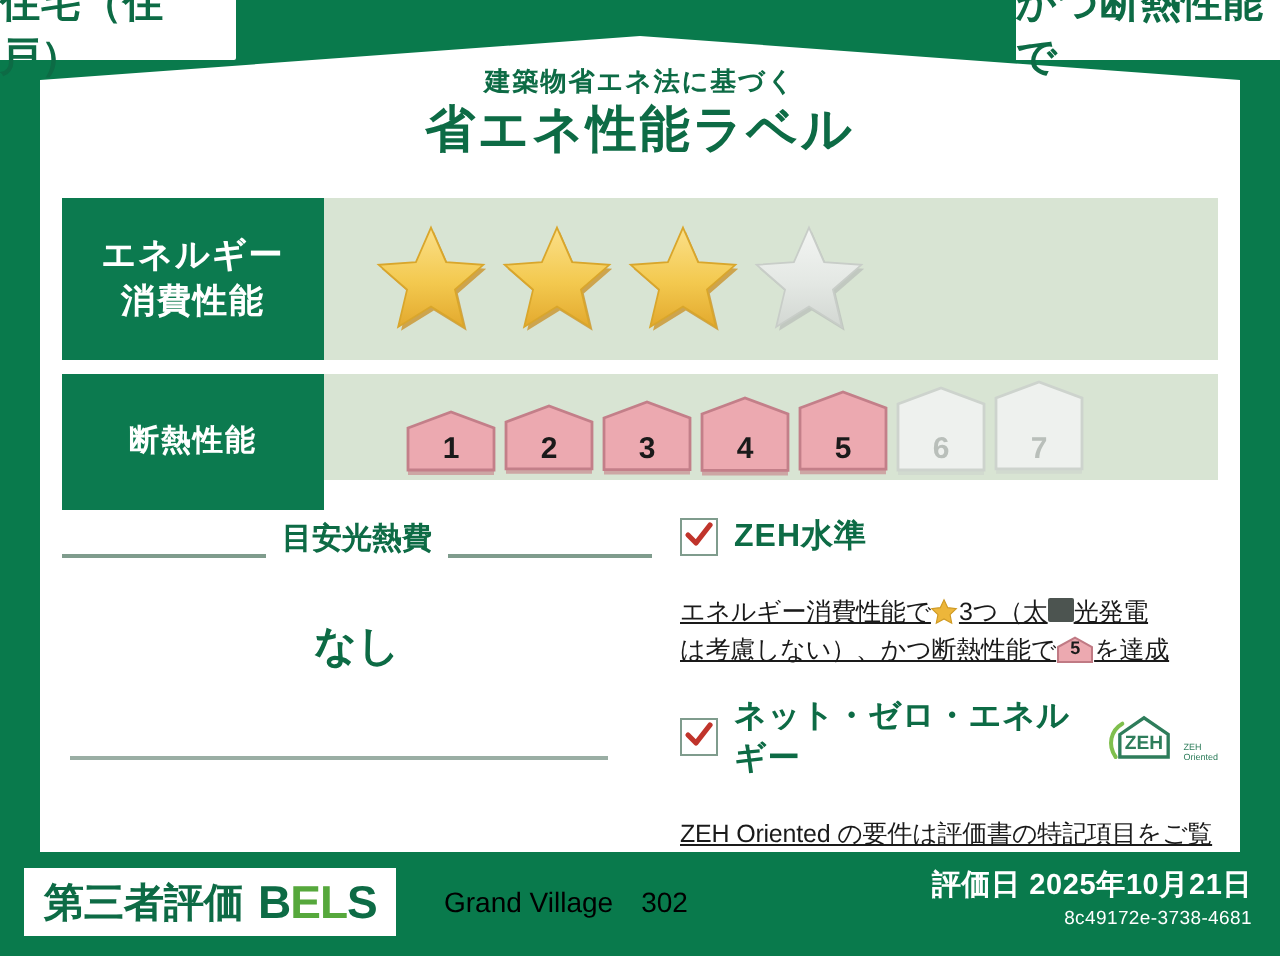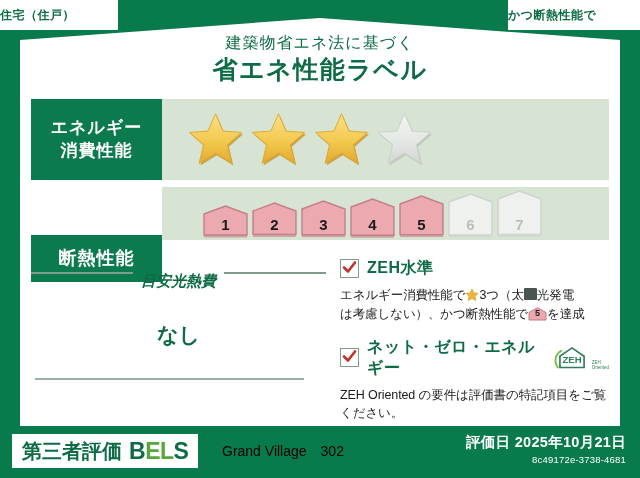--- a/index.html
+++ b/index.html
@@ -13,43 +13,43 @@
     position:relative;width:640px;height:478px;
     background:#097a4c;
   }
 
   
   .corner-tag{
     position:absolute;top:0;
     background:#ffffff;
     color:#0d6b45;
     font-weight:bold;
-    font-size:12px;
+    font-size:20px;
     letter-spacing:.5px;
-    display:flex;align-items:center;justify-content:flex-start;
+    display:flex;align-items:center;justify-content:flex-end;
     height:30px;
     z-index:6;
   }
   .corner-left{left:0;width:118px;border-bottom-right-radius:1px;}
   .corner-right{right:0;width:132px;}
 
   
   .chevron-body{
     position:absolute;left:20px;right:20px;top:18px;bottom:52px;
     background:#ffffff;
     clip-path:polygon(0% 22px, 50% 0%, 100% 22px, 100% 100%, 0% 100%);
     z-index:2;
   }
 
   .title-wrap{
     position:absolute;left:0;right:0;top:34px;text-align:center;z-index:4;
     color:#0d6b45;
   }
   .title-sub{
-    font-size:16px;font-weight:normal;letter-spacing:1px;line-height:1.1;
+    font-size:13px;font-weight:bold;letter-spacing:1px;line-height:1.1;
   }
   .title-main{
     font-size:25px;font-weight:bold;letter-spacing:1.5px;margin-top:4px;line-height:1.1;
   }
 
   
   .rows{
     position:absolute;left:31px;right:31px;top:99px;z-index:4;
   }
   .perf-row{
@@ -63,21 +63,21 @@
     font-weight:bold;font-size:17px;line-height:1.35;
     text-align:center;
     letter-spacing:1px;
   }
   .row-body{
     flex:1 1 auto;background:#d8e4d3;
     display:flex;align-items:center;
   }
   .row-energy .row-head{height:81px;}
   .row-energy .row-body{height:81px;padding-left:25px;}
-  .row-insul .row-head{height:47px;font-size:18px;margin-top:48px;}
+  .row-insul .row-head{height:68px;font-size:15px;}
   .row-insul .row-body{height:53px;padding-left:40px;}
 
   
   .stars{display:flex;align-items:center;gap:6px;}
   .star{width:57px;height:55px;display:block;}
 
   
   .houses{display:flex;align-items:flex-end;gap:2px;}
   .house{position:relative;display:flex;align-items:flex-end;justify-content:center;}
   .house svg{display:block;}
@@ -87,44 +87,45 @@
   }
   .house.off .num{color:#b9bfba;}
 
   
   .lower{
     position:absolute;left:31px;right:31px;top:258px;bottom:0;z-index:4;
     display:flex;
   }
   .lower-left{width:295px;flex:0 0 295px;position:relative;}
   .cost-head{
-    display:flex;align-items:flex-start;gap:8px;color:#0d6b45;
-    font-weight:bold;font-size:15px;margin-top:14px;font-style:italic;
+    display:flex;align-items:flex-end;gap:8px;color:#0d6b45;
+    font-weight:bold;font-size:15px;margin-top:2px;
   }
   .cost-head .rule{flex:1 1 auto;height:2px;background:#7f9c8d;}
   .cost-value{
     text-align:center;color:#0d6b45;font-weight:bold;font-size:21px;margin-top:30px;
   }
   .cost-rule-bottom{
     position:absolute;left:4px;right:22px;top:120px;height:2px;background:#9aaea4;
   }
 
   .lower-right{flex:1 1 auto;padding-left:14px;}
   .check-line{display:flex;align-items:center;gap:8px;}
   .chk{
     width:17px;height:17px;flex:0 0 17px;
     border:1px solid #7f9c8d;background:#fff;position:relative;
   }
   .chk svg{position:absolute;left:1px;top:0px;}
   .check-title{
     font-weight:bold;font-size:16px;color:#0d6b45;letter-spacing:.5px;
   }
   .desc{
-    font-size:12.5px;color:#1a1a1a;line-height:1.5;margin-top:7px;
+    font-size:12.5px;color:#1a1a1a;line-height:1.5;margin-top:18px;
     letter-spacing:-.1px;
+    text-decoration:underline;
   }
   .redact{
     display:inline-block;width:13px;height:12px;background:#4c5450;
     vertical-align:-1px;border-radius:1px;
   }
   .mini-house{
     display:inline-block;width:17px;height:13px;vertical-align:-2px;
   }
   .zeh-block{margin-top:13px;}
   .zeh-logo{width:40px;height:25px;vertical-align:-7px;margin-left:2px;}

